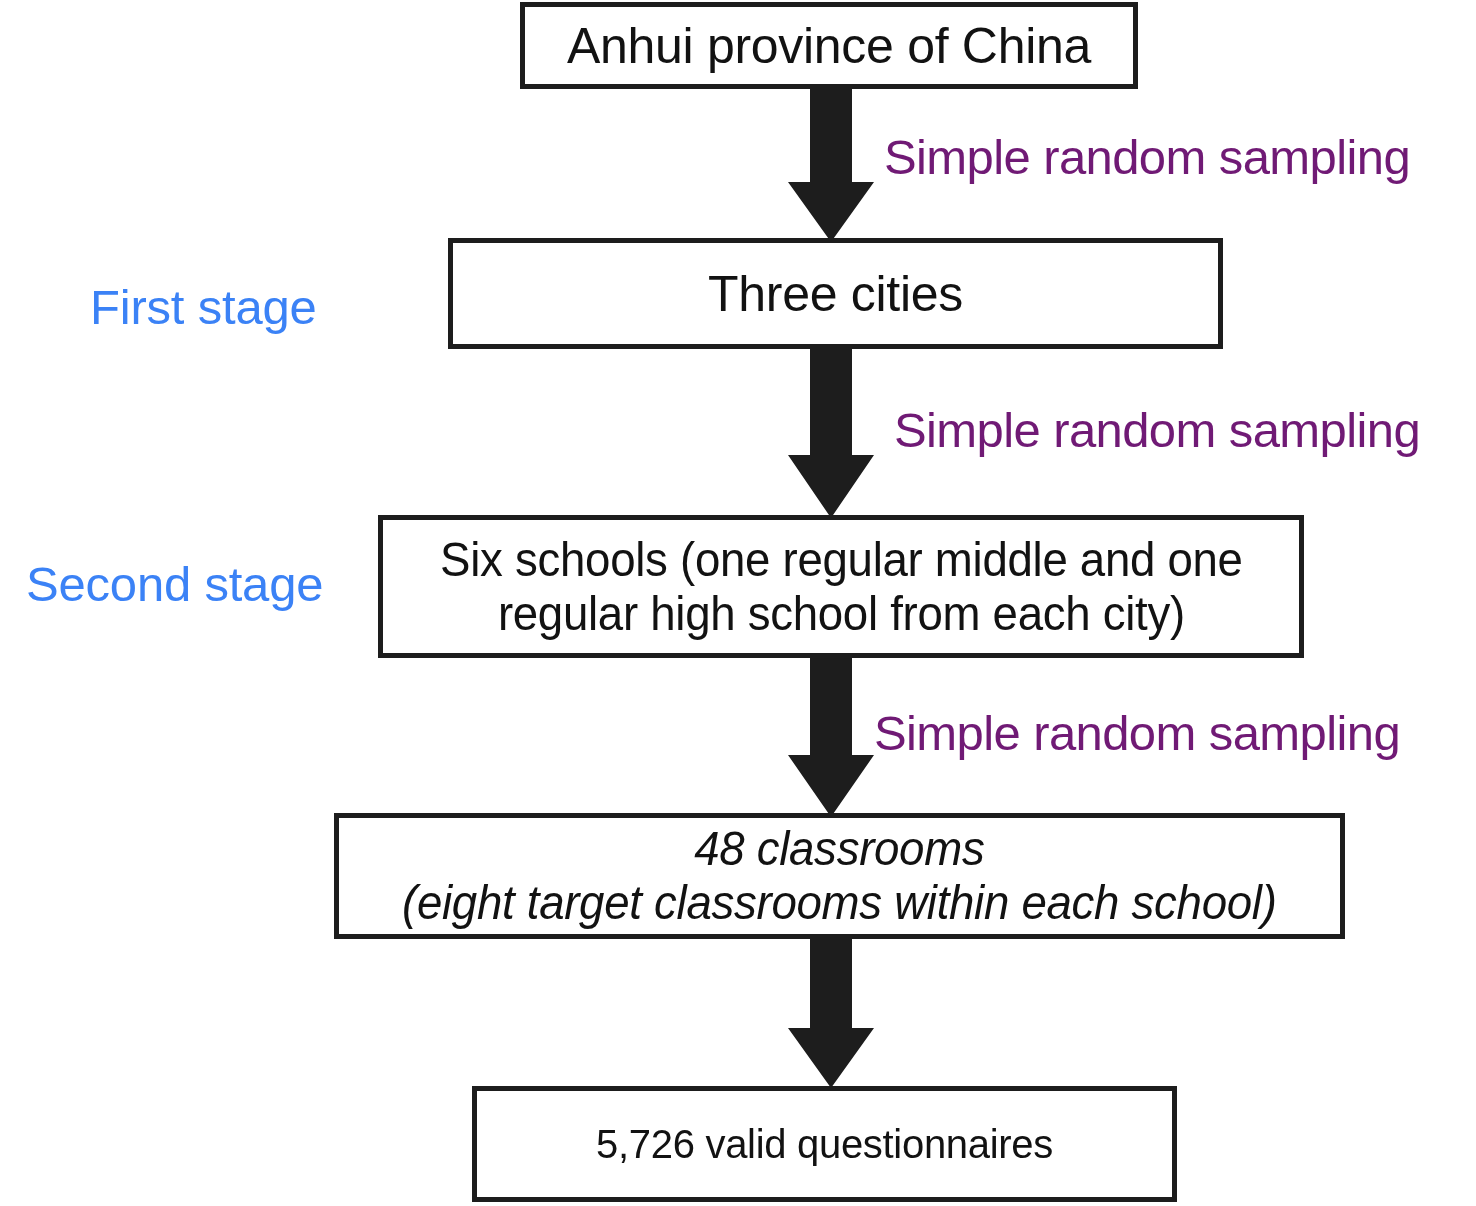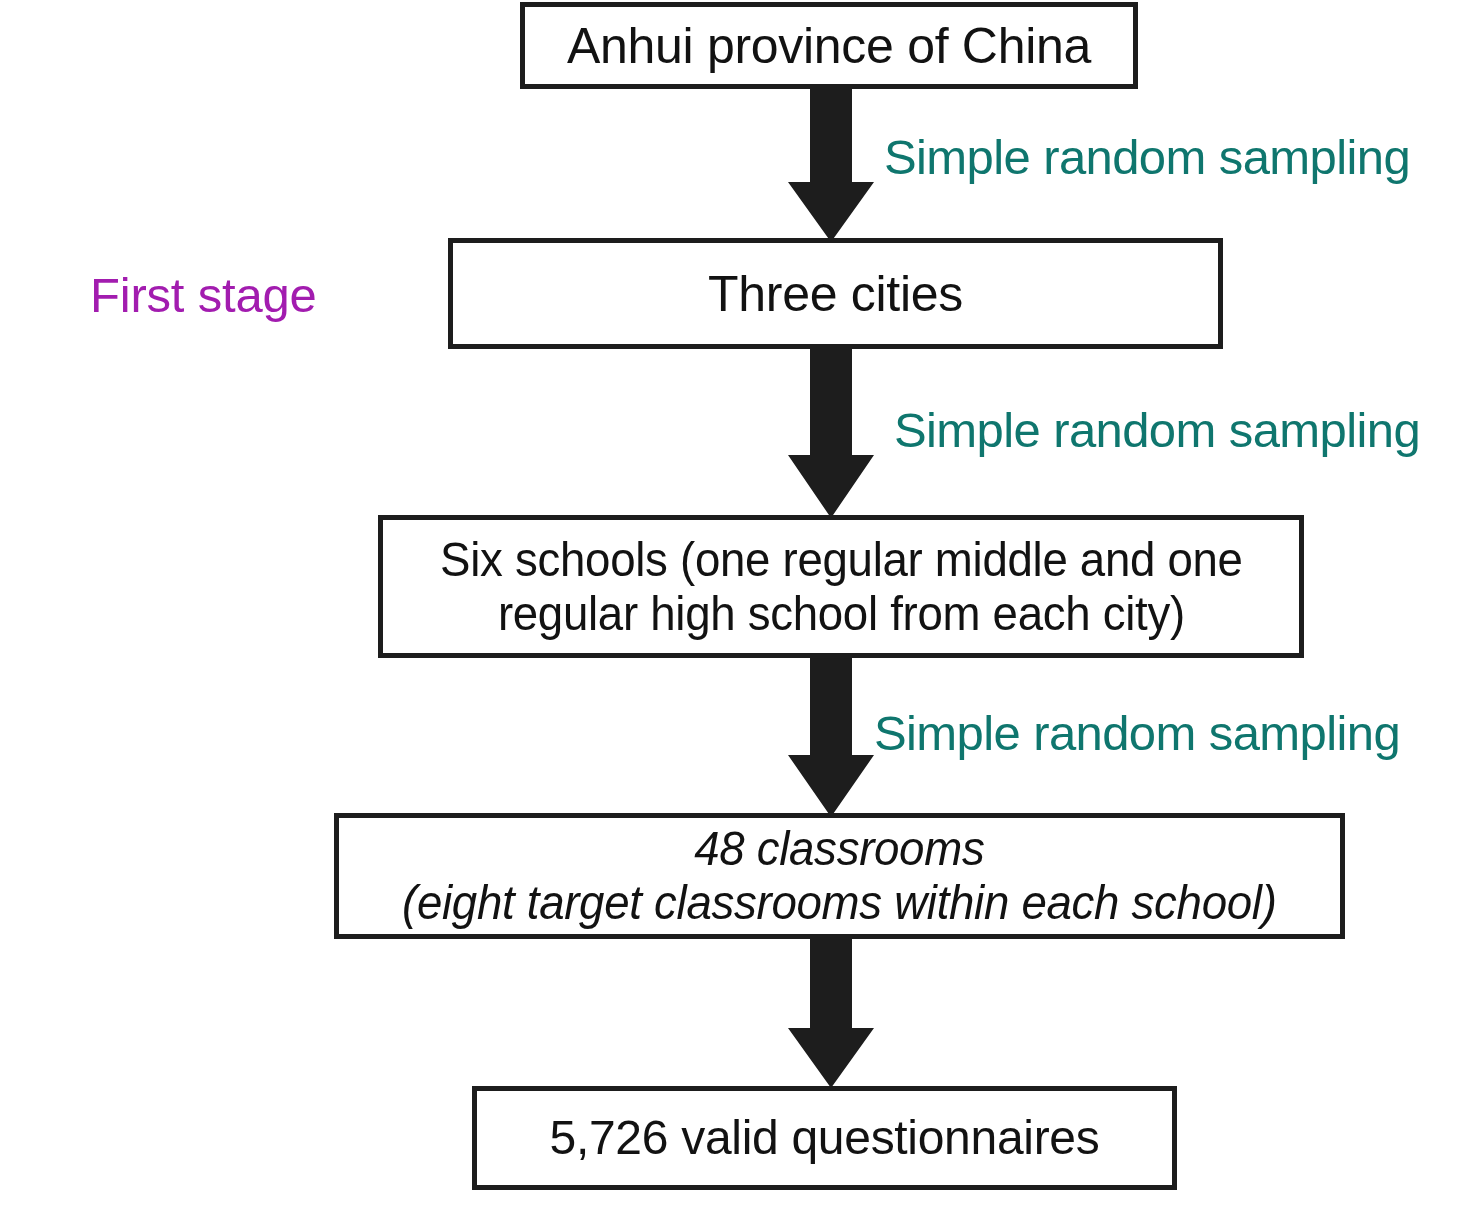--- a/index.html
+++ b/index.html
@@ -33,33 +33,34 @@
     font-family: "Liberation Sans", sans-serif;
     line-height: 1.12;
     white-space: pre-line;
     letter-spacing: -0.3px;
   }
 
   #node-province { left: 520px;  top: 2px;    width: 618px; height: 87px;  font-size: 50px; }
   #node-cities   { left: 448px;  top: 238px;  width: 775px; height: 111px; font-size: 50px; }
   #node-schools  { left: 378px;  top: 515px;  width: 926px; height: 143px; font-size: 48px; }
   #node-classrooms { left: 334px; top: 813px; width: 1011px; height: 126px; font-size: 48px; font-style: italic; }
-  #node-questionnaires { left: 472px; top: 1086px; width: 705px; height: 104px; font-size: 48px; }
+  #node-questionnaires { left: 472px; top: 1086px; width: 705px; height: 116px; font-size: 40px; }
 
   #node-schools .txt,
   #node-classrooms .txt { transform: scaleX(0.95); }
 
   
   .stage-label {
     position: absolute;
-    color: #a21caf;
+    color: #3b82f6;
     font-size: 49px;
     font-family: "Liberation Sans", sans-serif;
     white-space: nowrap;
     letter-spacing: -0.2px;
+    margin-top: 12px;
   }
   #stage-first  { left: 90px; top: 267px; }
   #stage-second { left: 26px; top: 544px; }
   #stage-third  { left: 68px; top: 843px; }
 
   
   .arrow {
     position: absolute;
     left: 788px;
     width: 86px;
@@ -67,36 +68,37 @@
   .arrow svg { display: block; width: 100%; height: 100%; }
 
   #arrow-1 { top: 86px;  height: 156px; }
   #arrow-2 { top: 348px; height: 170px; }
   #arrow-3 { top: 655px; height: 162px; }
   #arrow-4 { top: 935px; height: 153px; }
 
   
   .arrow-label {
     position: absolute;
-    color: #0f766e;
+    color: #701a75;
     font-size: 49px;
     font-family: "Liberation Sans", sans-serif;
     white-space: nowrap;
     letter-spacing: -0.6px;
   }
   #label-1 { left: 884px; top: 129px; }
   #label-2 { left: 894px; top: 402px; }
   #label-3 { left: 874px; top: 705px; }
 </style>
 </head>
 <body>
 
 <div id="canvas">
 
   <div class="stage-label" id="stage-first">First stage</div>
+  <div class="stage-label" id="stage-second">Second stage</div>
 
   <div class="node" id="node-province">
     <span class="txt">Anhui province of China</span>
   </div>
 
   <div class="node" id="node-schools">
     <span class="txt">Six schools (one regular middle and one
 regular high school from each city)</span>
   </div>
 

